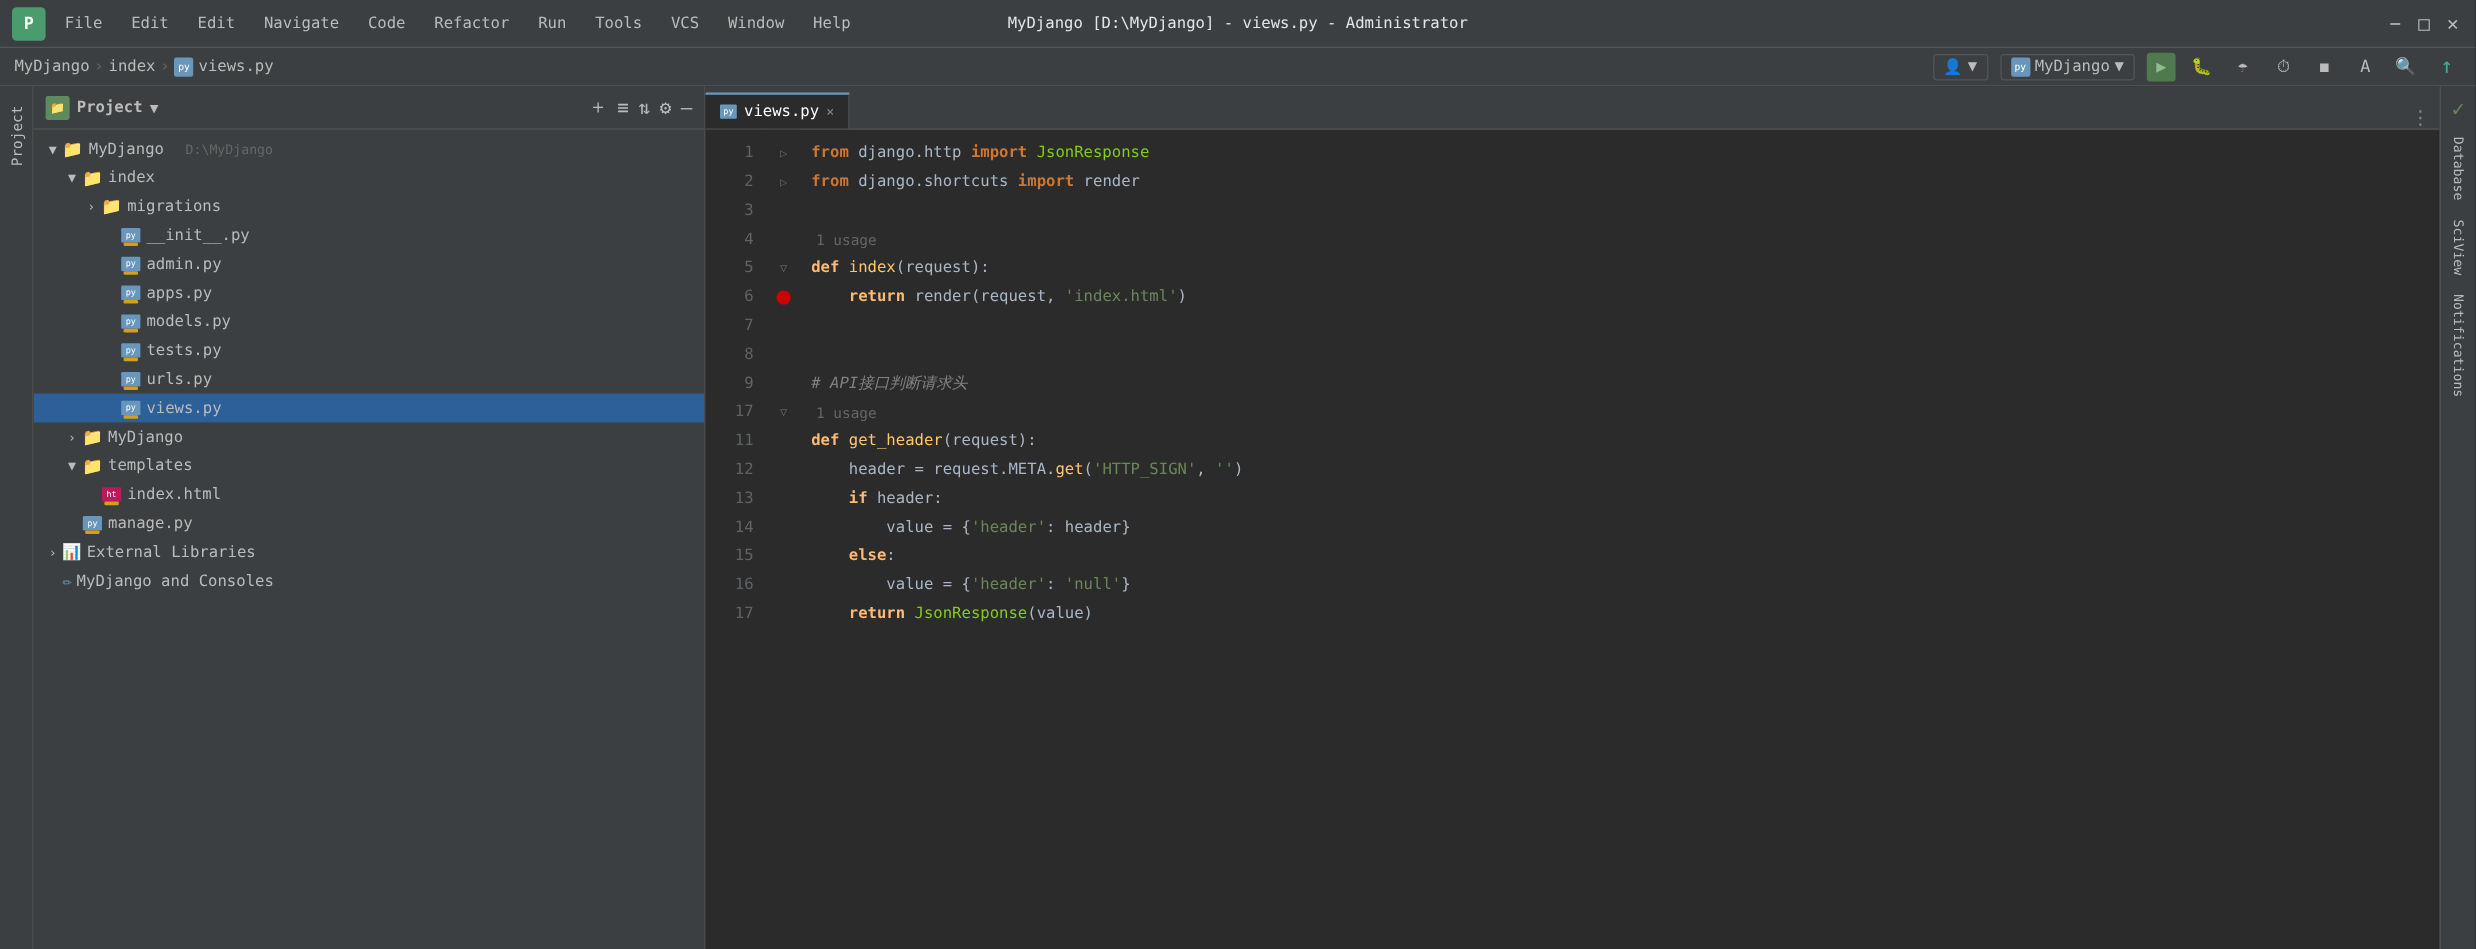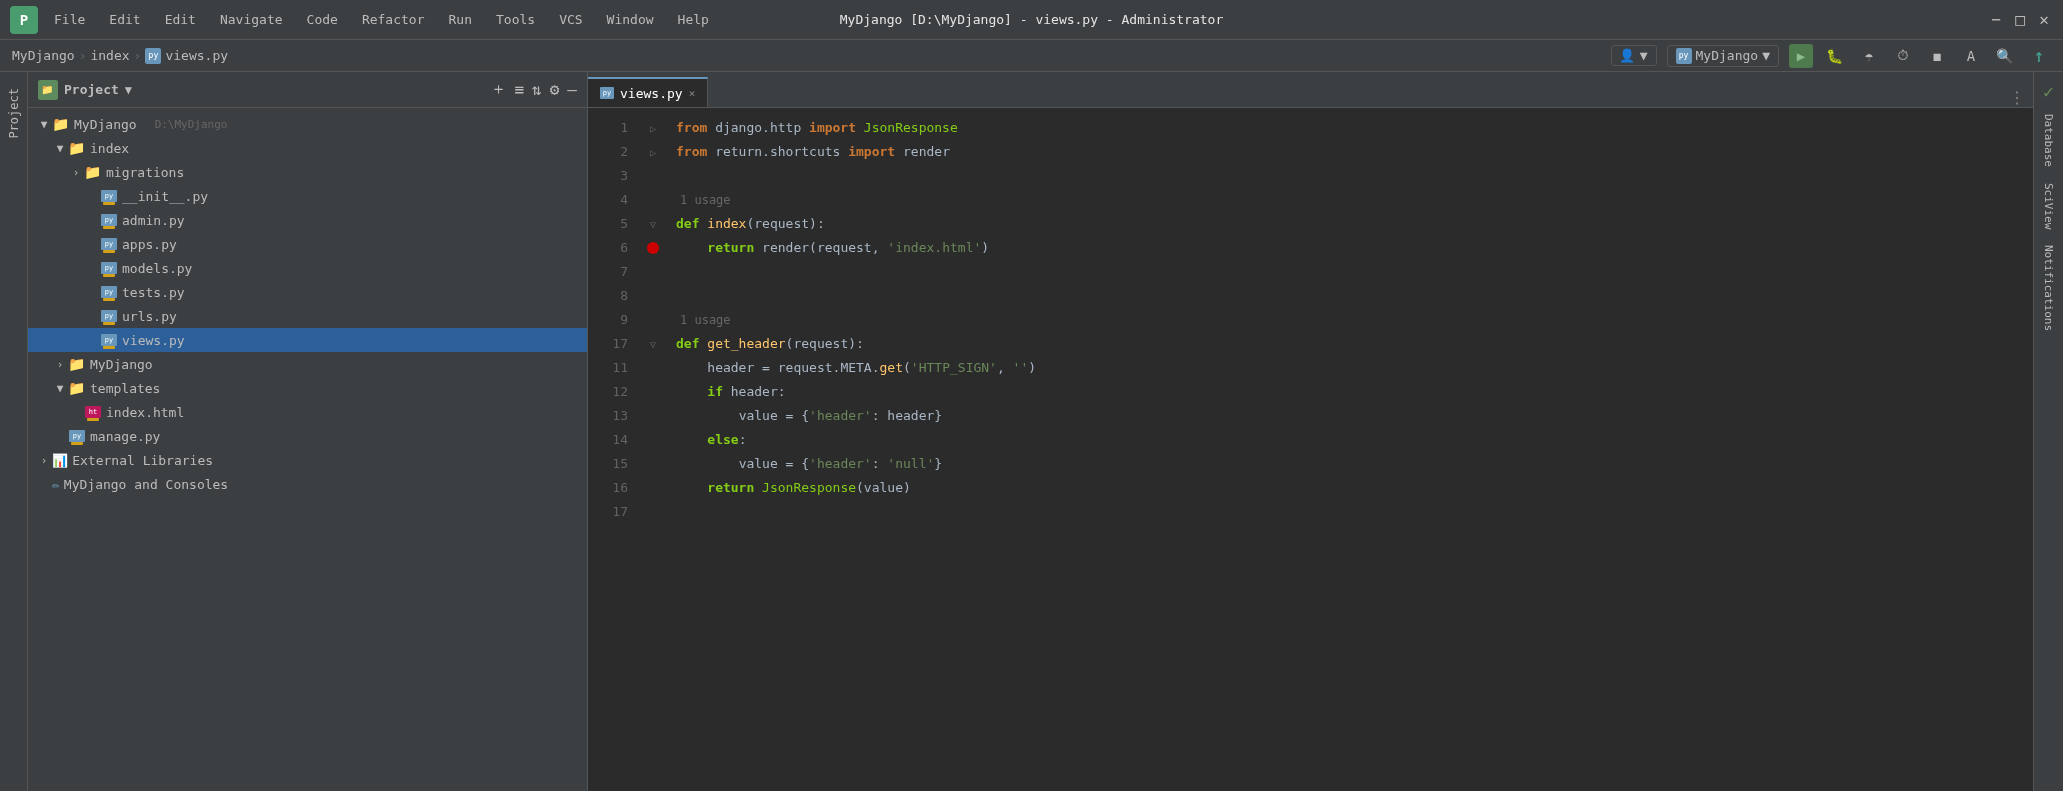--- a/index.html
+++ b/index.html
@@ -379,21 +379,21 @@
     .code-line {
       white-space: pre;
       height: 24px;
       display: flex;
       align-items: center;
     }
     .code-line.hint-line {
       color: #666;
       font-size: 12px;
     }
-    .kw { color: #84cc16; font-weight: bold; }
+    .kw { color: #fdba74; font-weight: bold; }
     .kw-import { color: #cc7832; font-weight: bold; }
     .module { color: #a9b7c6; }
     .classname { color: #84cc16; }
     .func { color: #ffc66d; }
     .string { color: #6a8759; }
     .comment { color: #808080; font-style: italic; }
     .param { color: #a9b7c6; }
     .operator { color: #a9b7c6; }
     .var { color: #a9b7c6; }
 
@@ -777,41 +777,44 @@
         <div class="gutter-cell"></div>
       </div>
 
       <div id="code-content">
 
         <div class="code-line">
           <span class="kw-import">from</span><span class="module"> django.http </span><span class="kw-import">import</span><span class="classname"> JsonResponse</span>
         </div>
 
         <div class="code-line">
-          <span class="kw-import">from</span><span class="module"> return.shortcuts </span><span class="kw-import">import</span><span class="module"> render</span>
+          <span class="kw-import">from</span><span class="module"> django.shortcuts </span><span class="kw-import">import</span><span class="module"> render</span>
         </div>
 
         <div class="code-line">&nbsp;</div>
 
         <div class="code-line hint-line">
           <span class="usage-hint">1 usage</span>
         </div>
 
         <div class="code-line">
           <span class="kw">def</span><span> </span><span class="func">index</span><span class="operator">(</span><span class="param">request</span><span class="operator">):</span>
         </div>
 
         <div class="code-line">
           <span>&nbsp;&nbsp;&nbsp;&nbsp;</span><span class="kw">return</span><span> render</span><span class="operator">(</span><span class="param">request</span><span class="operator">,</span><span> </span><span class="string">'index.html'</span><span class="operator">)</span>
         </div>
 
         <div class="code-line">&nbsp;</div>
 
         <div class="code-line">&nbsp;</div>
 
+        <div class="code-line">
+          <span class="comment"># API接口判断请求头</span>
+        </div>
 
         <div class="code-line hint-line">
           <span class="usage-hint">1 usage</span>
         </div>
 
         <div class="code-line">
           <span class="kw">def</span><span> </span><span class="func">get_header</span><span class="operator">(</span><span class="param">request</span><span class="operator">):</span>
         </div>
 
         <div class="code-line">

